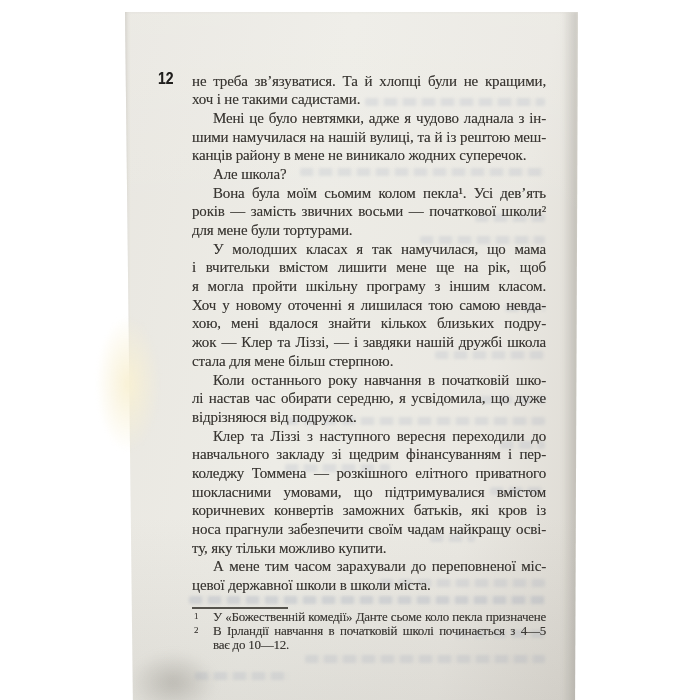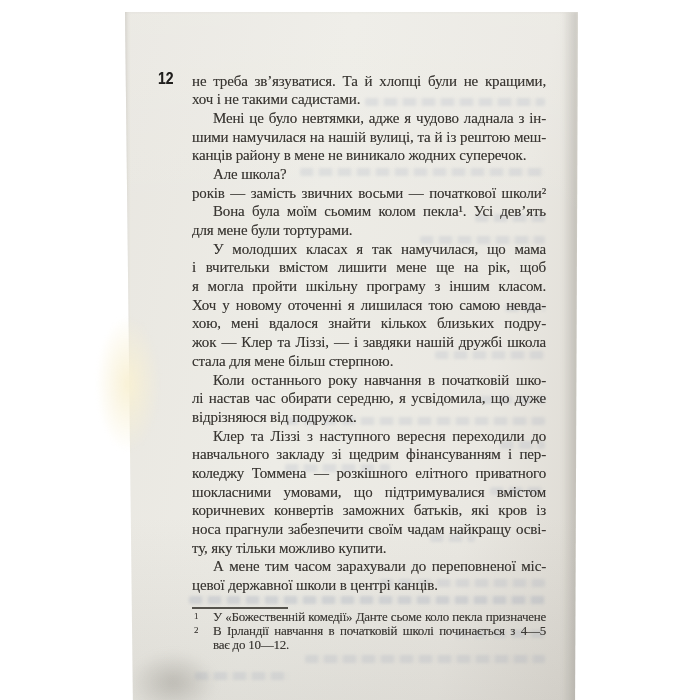--- a/index.html
+++ b/index.html
@@ -126,22 +126,22 @@
         </div>
         <div>
           <div class="line indent">Мені це було невтямки, адже я чудово ладнала з ін-</div>
           <div class="line">шими намучилася на нашій вулиці, та й із рештою меш-</div>
           <div class="line last">канців району в мене не виникало жодних суперечок.</div>
         </div>
         <div>
           <div class="line last indent">Але школа?</div>
         </div>
         <div>
+          <div class="line indent">Вона була моїм сьомим колом пекла¹. Усі дев’ять</div>
           <div class="line">років — замість звичних восьми — початкової школи²</div>
-          <div class="line indent">Вона була моїм сьомим колом пекла¹. Усі дев’ять</div>
           <div class="line last">для мене були тортурами.</div>
         </div>
         <div>
           <div class="line indent">У молодших класах я так намучилася, що мама</div>
           <div class="line">і вчительки вмістом лишити мене ще на рік, щоб</div>
           <div class="line">я могла пройти шкільну програму з іншим класом.</div>
           <div class="line">Хоч у новому оточенні я лишилася тою самою невда-</div>
           <div class="line">хою, мені вдалося знайти кількох близьких подру-</div>
           <div class="line">жок — Клер та Ліззі, — і завдяки нашій дружбі школа</div>
           <div class="line last">стала для мене більш стерпною.</div>
@@ -155,21 +155,21 @@
           <div class="line indent">Клер та Ліззі з наступного вересня переходили до</div>
           <div class="line">навчального закладу зі щедрим фінансуванням і пер-</div>
           <div class="line">коледжу Томмена — розкішного елітного приватного</div>
           <div class="line">шокласними умовами, що підтримувалися вмістом</div>
           <div class="line">коричневих конвертів заможних батьків, які кров із</div>
           <div class="line">носа прагнули забезпечити своїм чадам найкращу осві-</div>
           <div class="line last">ту, яку тільки можливо купити.</div>
         </div>
         <div>
           <div class="line indent">А мене тим часом зарахували до переповненої міс-</div>
-          <div class="line last">цевої державної школи в центрі канців.</div>
+          <div class="line last">цевої державної школи в школи міста.</div>
         </div>
       </div>
 
     <div id="fn-rule"></div>
 
     <div id="footnotes">
         <div class="footnote">
           <span class="fn-marker">1</span>
           <div class="fn-line"><span>У «Божественній комедії» Данте сьоме коло пекла призначене для на-</span></div>
         </div>

